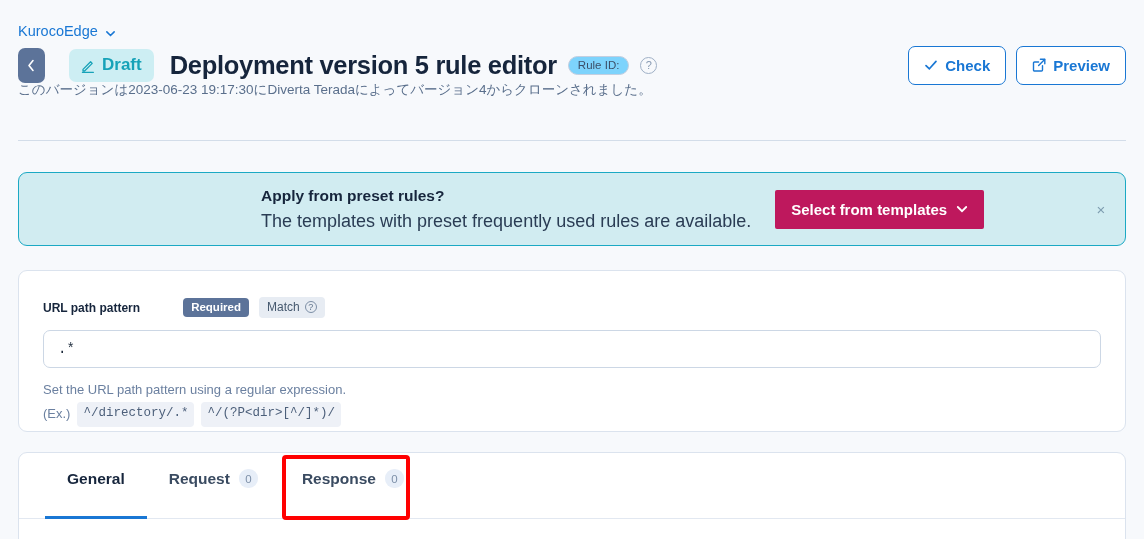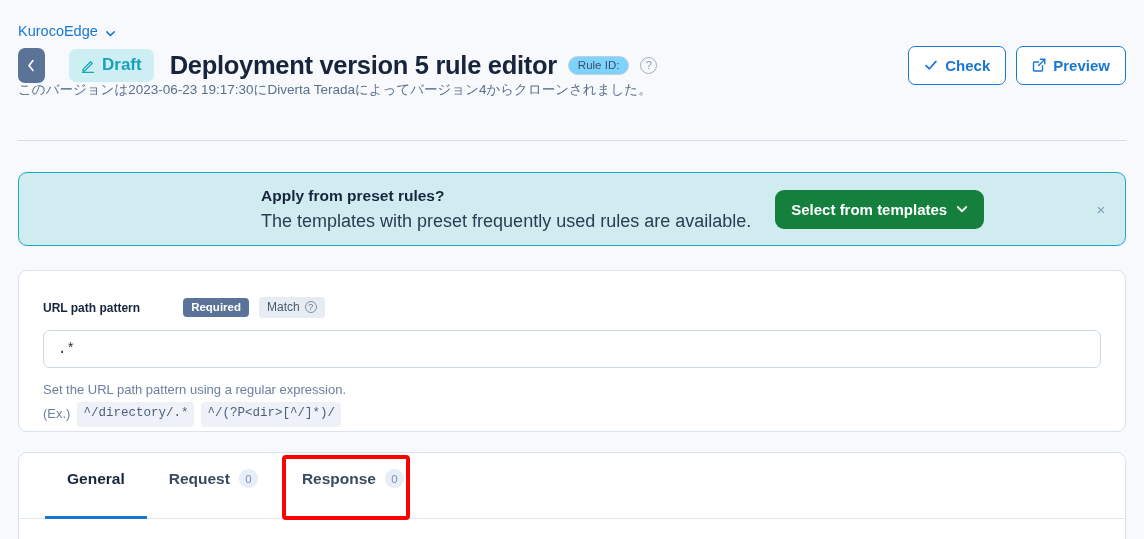--- a/index.html
+++ b/index.html
@@ -156,24 +156,24 @@
     font-weight: bold;
     color: #16253c;
   }
   .banner-sub {
     font-size: 18px;
     color: #2a3c54;
   }
   .tpl-btn {
     margin-left: 24px;
     height: 39px;
-    background: #15803d;
+    background: #be185d;
     color: #fff;
     border: none;
-    border-radius: 9px;
+    border-radius: 2px;
     font-size: 15px;
     font-weight: bold;
     padding: 0 16px;
     display: flex; align-items: center; gap: 9px;
     cursor: pointer;
     font-family: "Liberation Sans", sans-serif;
   }
   .tpl-btn svg { width: 12px; height: 12px; display: block; }
 
   .banner-close {

